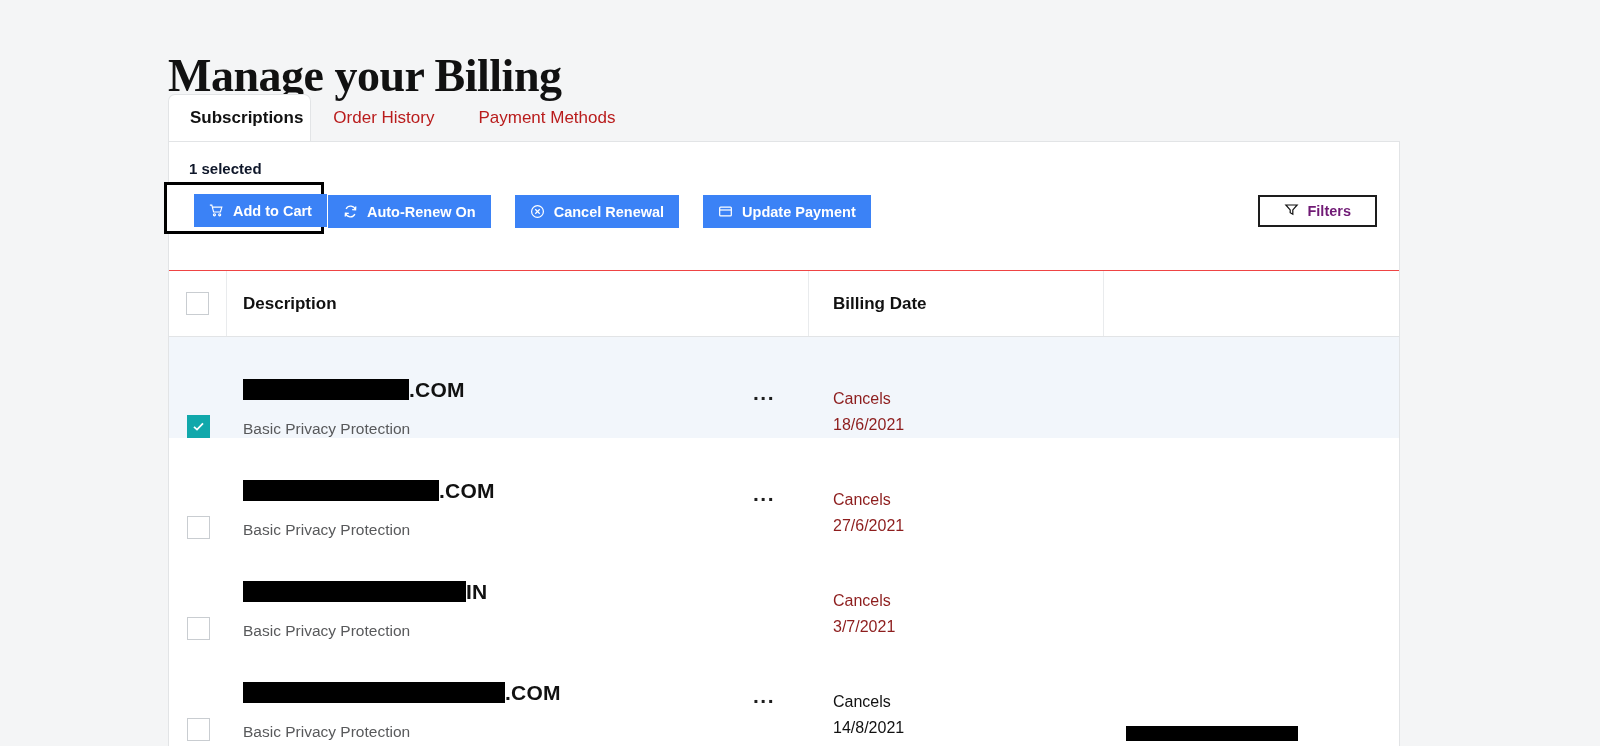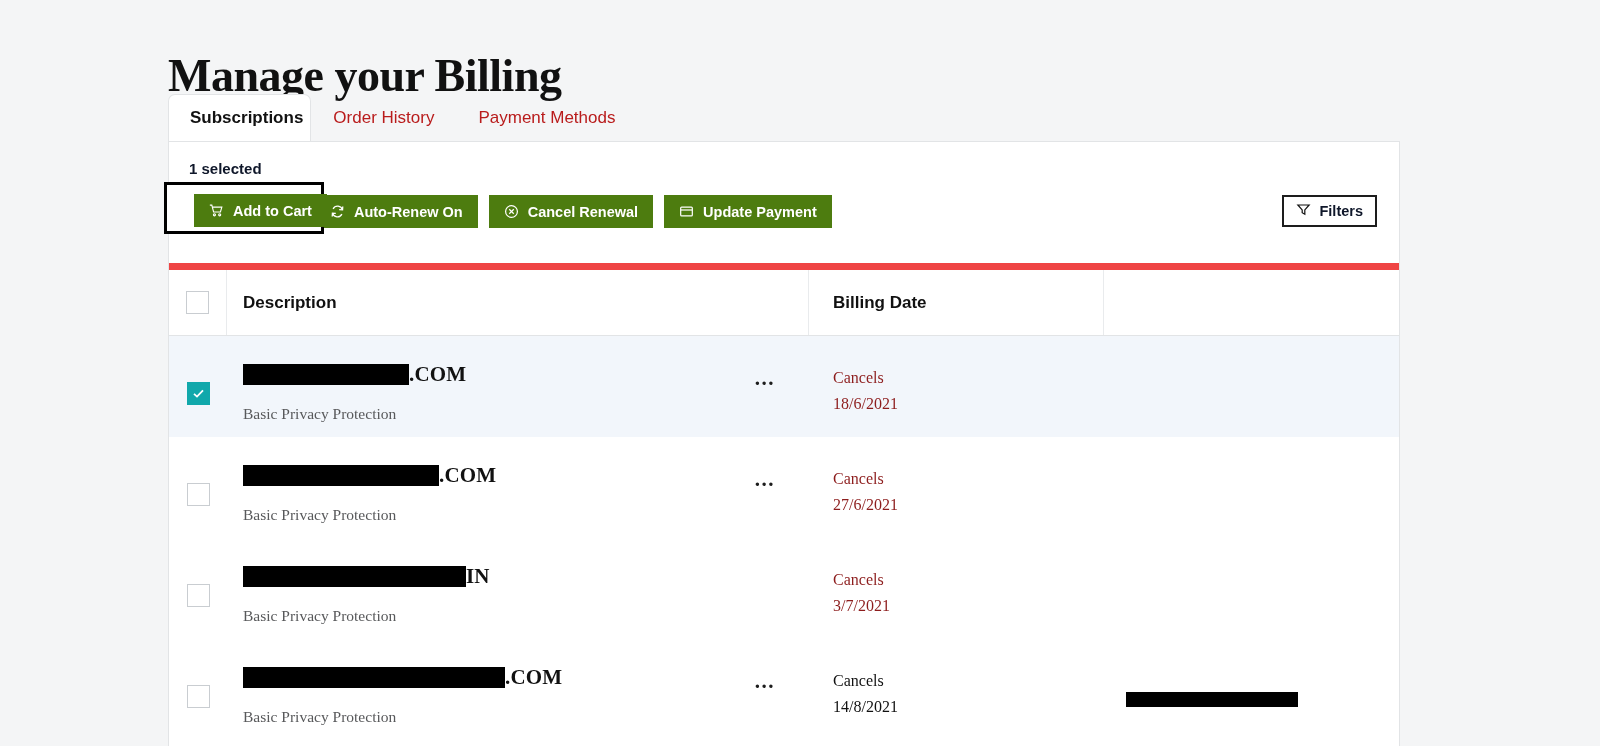--- a/index.html
+++ b/index.html
@@ -83,24 +83,24 @@
     color: #0f172a;
   }
 
   
   .toolbar {
     position: absolute;
     left: 26px;
     top: 53px;
     display: flex;
     align-items: center;
-    gap: 11px;
+    gap: 24px;
   }
   .act-btn {
-    background: #4d7c0f;
+    background: #3b82f6;
     color: #ffffff;
     border: none;
     height: 33px;
     padding: 0 15px;
     display: flex;
     align-items: center;
     gap: 9px;
     font-size: 14.5px;
     font-weight: bold;
     font-family: "Liberation Sans", sans-serif;
@@ -126,42 +126,42 @@
     top: 194px;
     z-index: 4;
   }
 
   
   .filters-btn {
     position: absolute;
     right: 22px;
     top: 53px;
     height: 32px;
-    padding: 0 12px;
+    padding: 0 24px;
     display: flex;
     align-items: center;
     gap: 8px;
     background: #ffffff;
     border: 2px solid #1d1d1d;
     font-size: 14.5px;
     font-weight: bold;
-    color: #0f172a;
+    color: #701a75;
     font-family: "Liberation Sans", sans-serif;
     cursor: pointer;
     box-sizing: border-box;
     margin-left: 12px;
   }
 
   
   .table {
     position: absolute;
     left: 0;
-    top: 121px;
+    top: 128px;
     width: 100%;
-    border-top: 7px solid #ef4444;
+    border-top: 1px solid #ef4444;
     box-sizing: border-box;
   }
   .thead {
     display: flex;
     height: 65px;
     border-bottom: 1px solid #e2e4e6;
   }
   .col-check {
     width: 58px;
     flex: 0 0 58px;
@@ -198,22 +198,21 @@
   }
   .th-label {
     font-size: 17px;
     font-weight: bold;
     color: #111111;
   }
 
   .row {
     display: flex;
     height: 101px;
-    align-items: center;
-    font-family: Liberation Serif, serif;
+    align-items: flex-end;
   }
   .row.selected { background: #f2f6fb; }
   .row .col-check,
   .row .col-desc,
   .row .col-date,
   .row .col-pay { border-right: none; }
   .row .col-check { align-items: flex-start; padding-top: 14px; }
   .row .col-desc  { align-items: flex-start; padding-top: 8px; flex-direction: column; justify-content: flex-start; position: relative; }
   .row .col-date  { align-items: flex-start; padding-top: 9px; flex-direction: column; }
   .row .col-pay   { align-items: flex-start; padding-top: 9px; }

